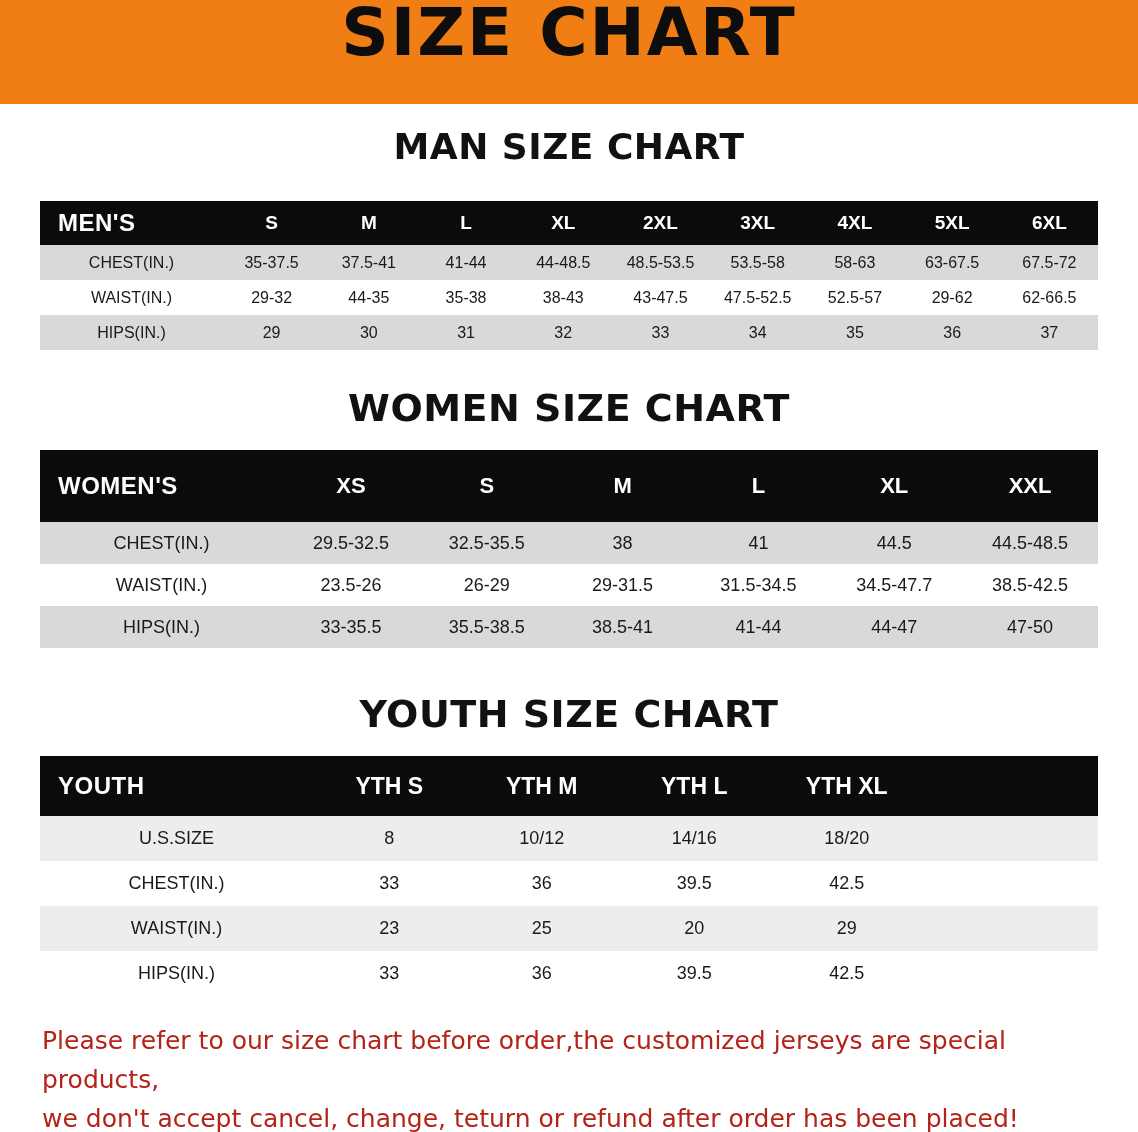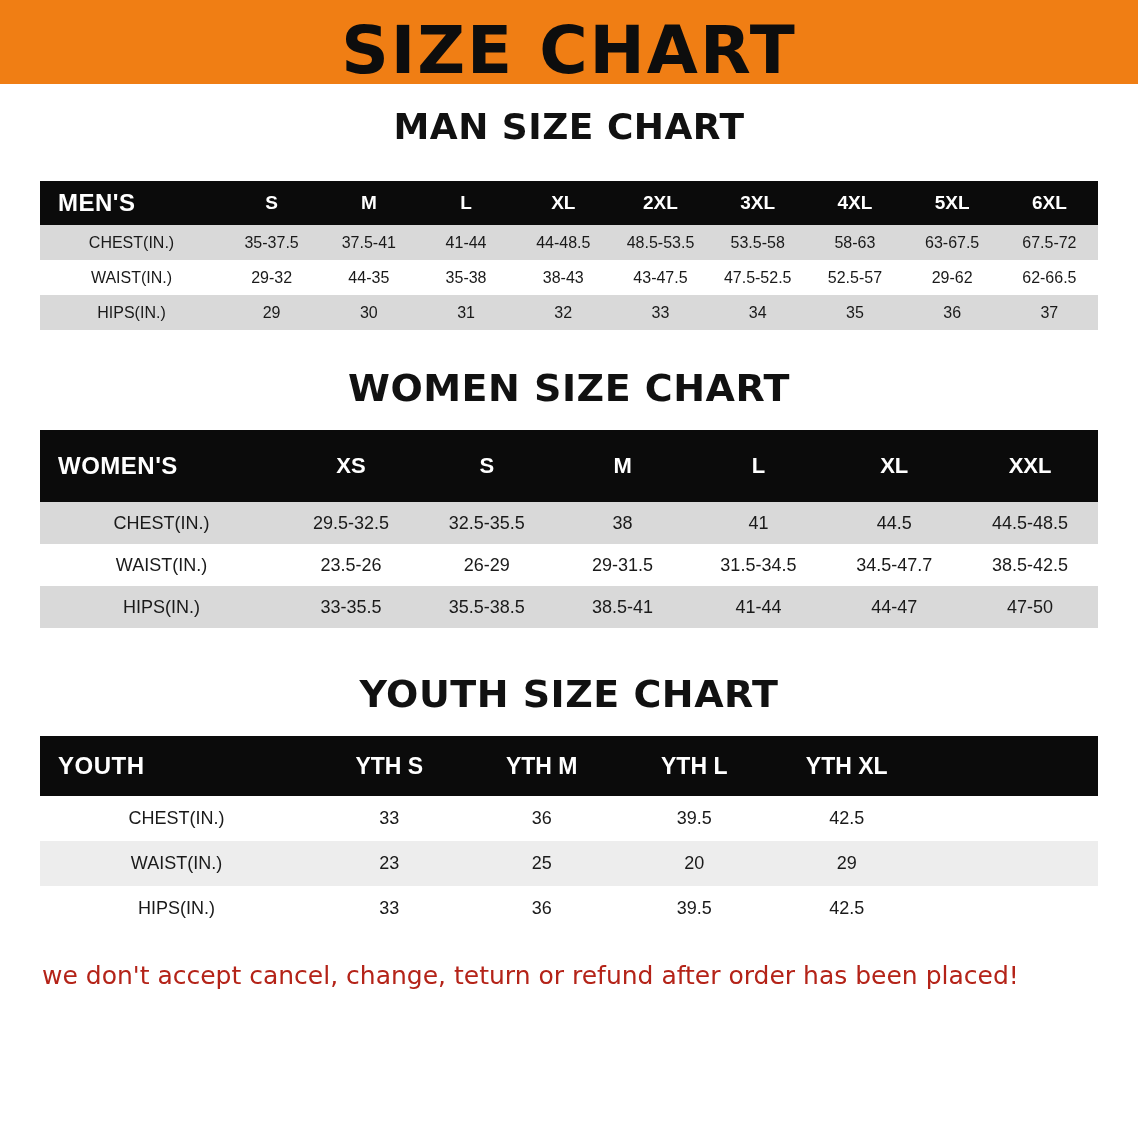--- a/index.html
+++ b/index.html
@@ -17,24 +17,24 @@
   .page {
     position: relative;
     width: 1138px;
     height: 1132px;
     background: #ffffff;
   }
 
   
   .banner {
     width: 100%;
-    height: 84px;
+    height: 104px;
     background: #F07E14;
     display: flex;
-    align-items: flex-end;
+    align-items: flex-start;
     justify-content: center;
   }
   .banner-title {
     font-family: "DejaVu Sans", sans-serif;
     font-weight: bold;
     font-size: 66px;
     letter-spacing: 2px;
     color: #0d0d0d;
     line-height: 1;
   }
@@ -254,20 +254,28 @@
         <tr>
           <th class="hdr-label" style="width:255px;">YOUTH</th>
           <th>YTH S</th>
           <th>YTH M</th>
           <th>YTH L</th>
           <th>YTH XL</th>
           <th style="width:175px;"></th>
         </tr>
       </thead>
       <tbody>
+        <tr class="band-mid">
+          <td class="row-label">U.S.SIZE</td>
+          <td>8</td>
+          <td>10/12</td>
+          <td>14/16</td>
+          <td>18/20</td>
+          <td></td>
+        </tr>
         <tr class="band-light">
           <td class="row-label">CHEST(IN.)</td>
           <td>33</td>
           <td>36</td>
           <td>39.5</td>
           <td>42.5</td>
           <td></td>
         </tr>
         <tr class="band-mid">
           <td class="row-label">WAIST(IN.)</td>
@@ -283,16 +291,17 @@
           <td>36</td>
           <td>39.5</td>
           <td>42.5</td>
           <td></td>
         </tr>
       </tbody>
     </table>
   </div>
 
   <div class="note">
+    <div>Please refer to our size chart before order,the customized jerseys are special products,</div>
     <div>we don't accept cancel, change, teturn or refund after order has been placed!</div>
   </div>
 
 </div>
 
 </body></html>

